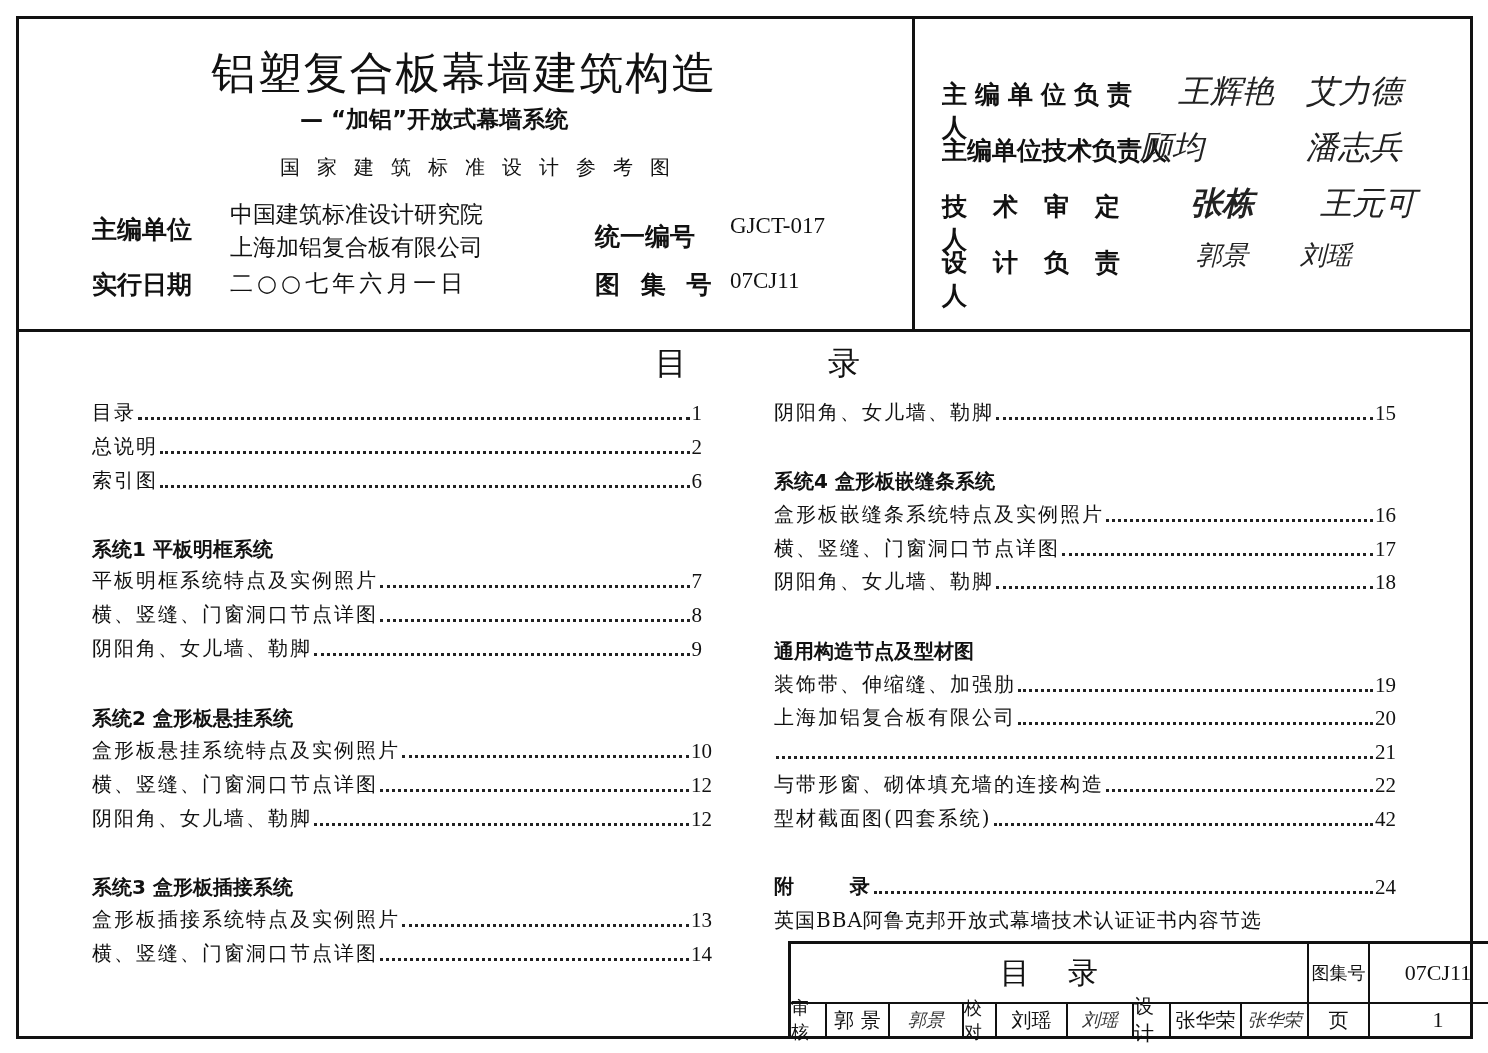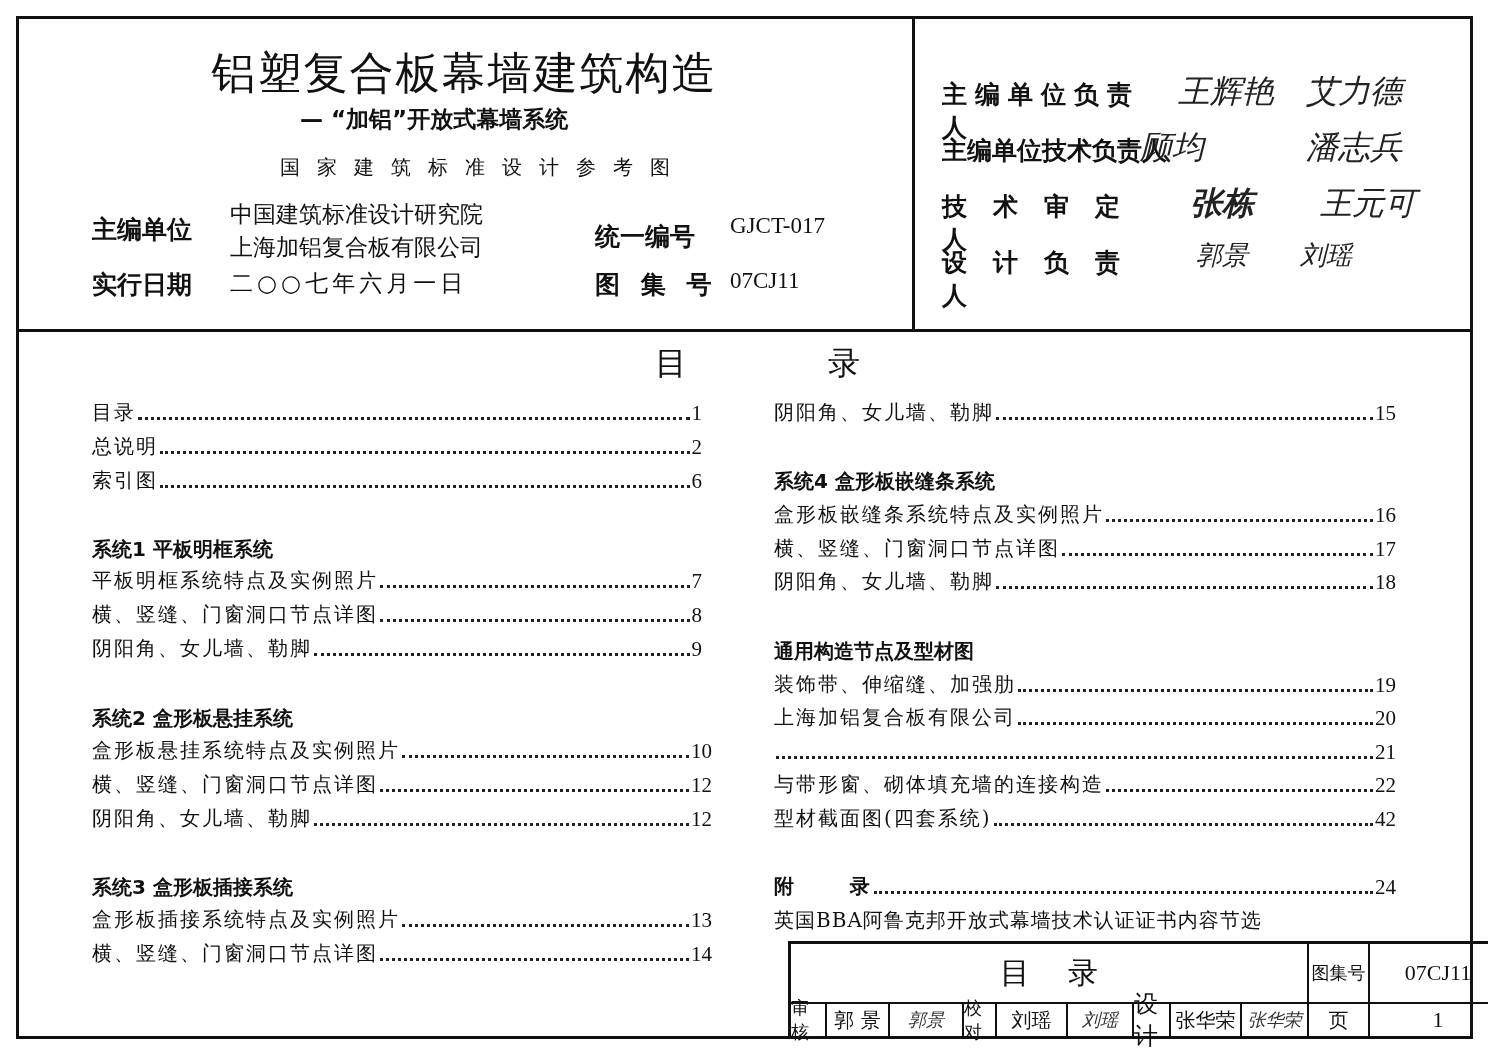--- a/index.html
+++ b/index.html
@@ -227,18 +227,18 @@
   <div class="tb-cell" style="left:3px;top:3px;width:516px;height:58px;font-size:30px;white-space:pre;font-family:'DejaVu Sans',sans-serif;">目    录</div>
   <div class="tb-cell tb-small" style="left:521px;top:3px;width:59px;height:58px;font-size:18px;">图集号</div>
   <div class="tb-cell mono" style="left:582px;top:3px;width:136px;height:58px;font-size:22px;">07CJ11</div>
 
   <div class="tb-cell tb-small" style="left:3px;top:63px;width:34px;height:32px;font-size:18px;">审核</div>
   <div class="tb-cell tb-small" style="left:39px;top:63px;width:61px;height:32px;">郭 景</div>
   <div class="tb-cell tb-sig" style="left:102px;top:63px;width:72px;height:32px;">郭景</div>
   <div class="tb-cell tb-small" style="left:176px;top:63px;width:31px;height:32px;font-size:18px;">校对</div>
   <div class="tb-cell tb-small" style="left:209px;top:63px;width:69px;height:32px;">刘瑶</div>
   <div class="tb-cell tb-sig" style="left:280px;top:63px;width:64px;height:32px;">刘瑶</div>
-  <div class="tb-cell tb-small" style="left:346px;top:63px;width:35px;height:32px;font-size:24px;">设计</div>
+  <div class="tb-cell tb-small" style="left:346px;top:63px;width:35px;height:32px;font-size:20px;">设计</div>
   <div class="tb-cell tb-small" style="left:383px;top:63px;width:69px;height:32px;">张华荣</div>
   <div class="tb-cell tb-sig" style="left:454px;top:63px;width:65px;height:32px;">张华荣</div>
   <div class="tb-cell tb-small" style="left:521px;top:63px;width:59px;height:32px;">页</div>
   <div class="tb-cell mono" style="left:582px;top:63px;width:136px;height:32px;font-size:22px;">1</div>
 </div>
 
 </body></html>

